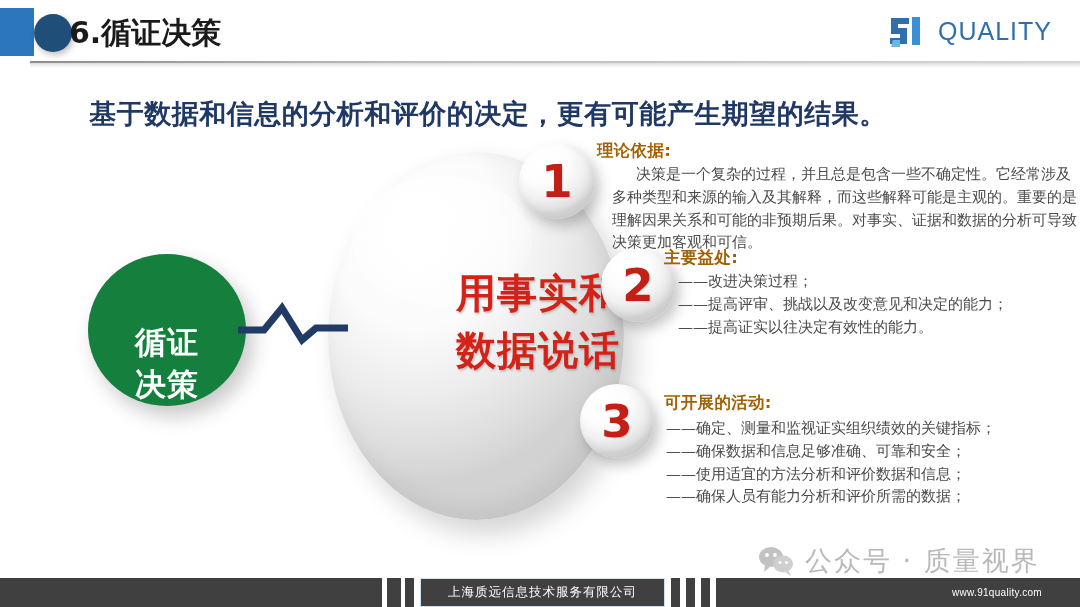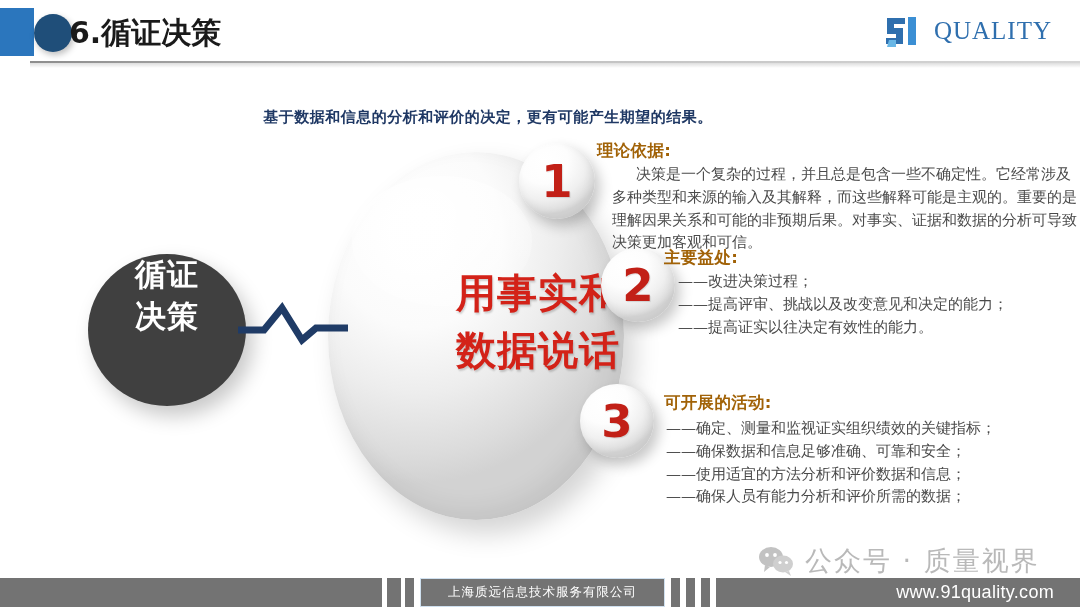--- a/index.html
+++ b/index.html
@@ -67,30 +67,30 @@
     display: flex;
     align-items: center;
     gap: 7px;
   }
   #logo-mark { width: 44px; height: 34px; display: block; }
   #logo-word {
     font-size: 25px;
     font-weight: 400;
     color: #2f6fae;
     letter-spacing: 1px;
-    font-family: Liberation Serif, serif;
+    font-family: Liberation Sans, sans-serif;
   }
 
   
   #subtitle {
     position: absolute;
-    left: 0; top: 108px;
+    left: 0; top: 96px;
     width: 976px;
     text-align: center;
-    font-size: 15px;
+    font-size: 27px;
     font-weight: bold;
     color: #1f3864;
     letter-spacing: 0.5px;
     font-family: "DejaVu Sans", "Liberation Sans", sans-serif;
   }
 
   
   #diagram { position: absolute; left: 0; top: 0; width: 680px; height: 607px; }
 
   #big-sphere {
@@ -126,24 +126,24 @@
     margin-top: 18px;
   }
   #center-text span { display: block; }
 
   
   #blue-circle {
     position: absolute;
     left: 88px; top: 254px;
     width: 158px; height: 152px;
     border-radius: 50%;
-    background: #404040;
+    background: #15803d;
     box-shadow: 7px 10px 20px rgba(0,0,0,0.22);
     display: flex;
-    align-items: flex-start;
+    align-items: flex-end;
     justify-content: center;
   }
   #blue-circle-text {
     color: #ffffff;
     font-size: 31px;
     font-weight: bold;
     line-height: 1.35;
     text-align: center;
     letter-spacing: 1px;
     font-family: "DejaVu Sans", "Liberation Sans", sans-serif;
@@ -213,21 +213,21 @@
     font-size: 27px;
     color: #b9b9b9;
     font-weight: 400;
     letter-spacing: 2px;
     font-family: "DejaVu Sans", "Liberation Sans", sans-serif;
     white-space: nowrap;
   }
 
   
   #footer { position: absolute; left: 0; top: 578px; width: 1080px; height: 29px; }
-  .fbar { position: absolute; top: 0; height: 29px; background: #737373; }
+  .fbar { position: absolute; top: 0; height: 29px; background: #404040; }
   #fbar-main { left: 0; width: 382px; }
   #fstripe-1 { left: 387px; width: 14px; }
   #fstripe-2 { left: 405px; width: 9px; }
   #fbar-center {
     left: 420px; width: 245px;
     border: 1px solid #cfe0ef;
     box-sizing: border-box;
     display: flex; align-items: center; justify-content: center;
   }
   #footer-company {
@@ -239,22 +239,22 @@
   }
   #fstripe-3 { left: 671px; width: 9px; }
   #fstripe-4 { left: 686px; width: 9px; }
   #fstripe-5 { left: 701px; width: 9px; }
   #fbar-right {
     left: 716px; width: 364px;
     display: flex; align-items: center; justify-content: flex-end;
   }
   #footer-url {
     color: #ffffff;
-    font-size: 18px;
-    padding-right: 26px;
+    font-size: 10px;
+    padding-right: 38px;
     letter-spacing: 0.3px;
     font-family: "Liberation Sans", sans-serif;
     white-space: nowrap;
   }
 </style>
 </head>
 <body>
 
 <div id="header">
   <div id="header-left-bar"></div>

